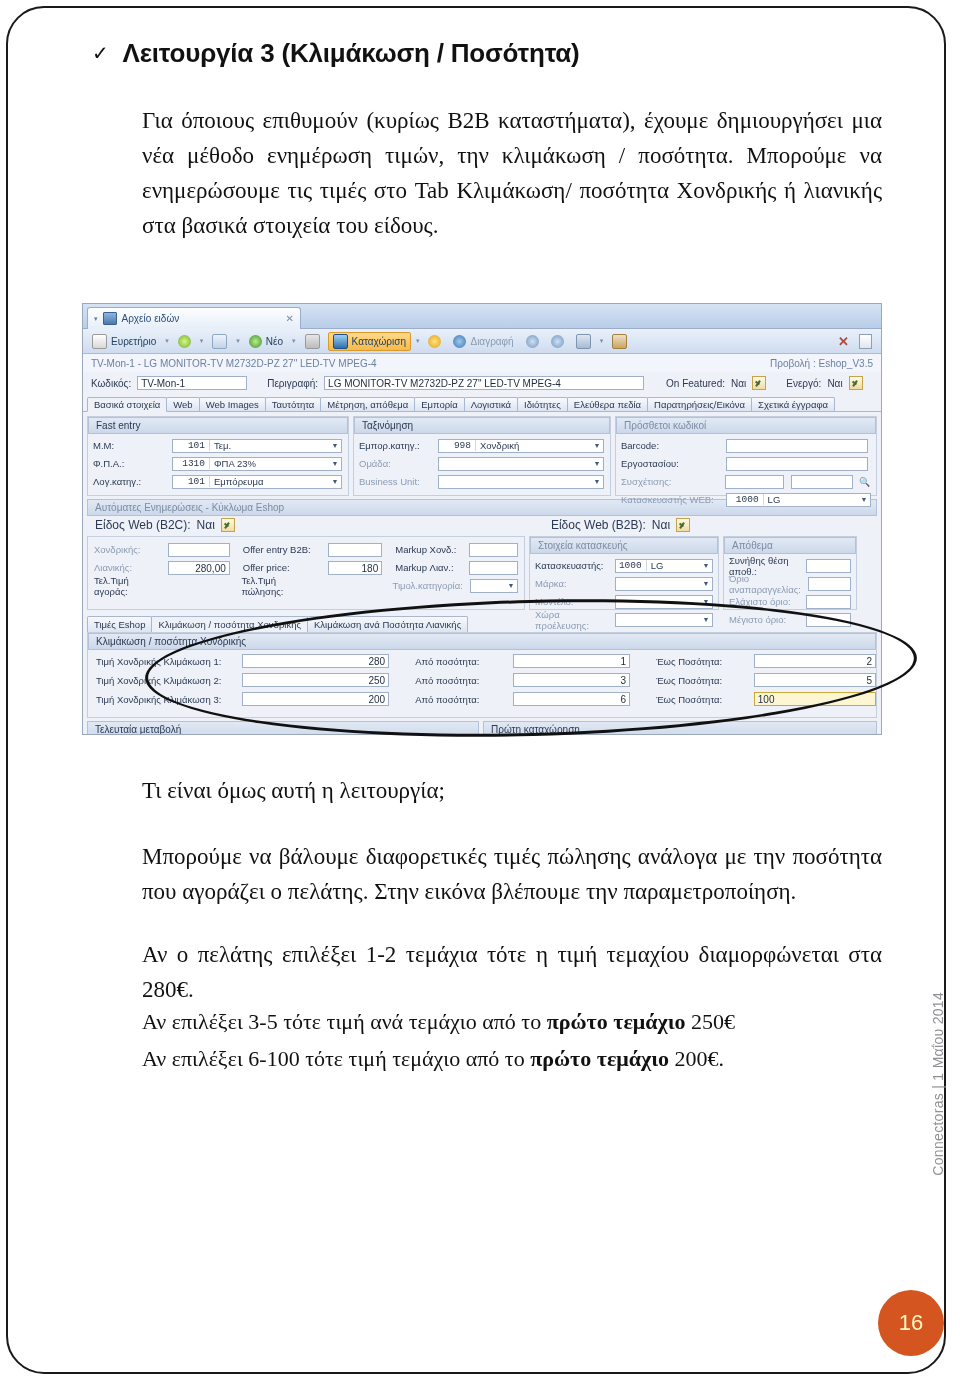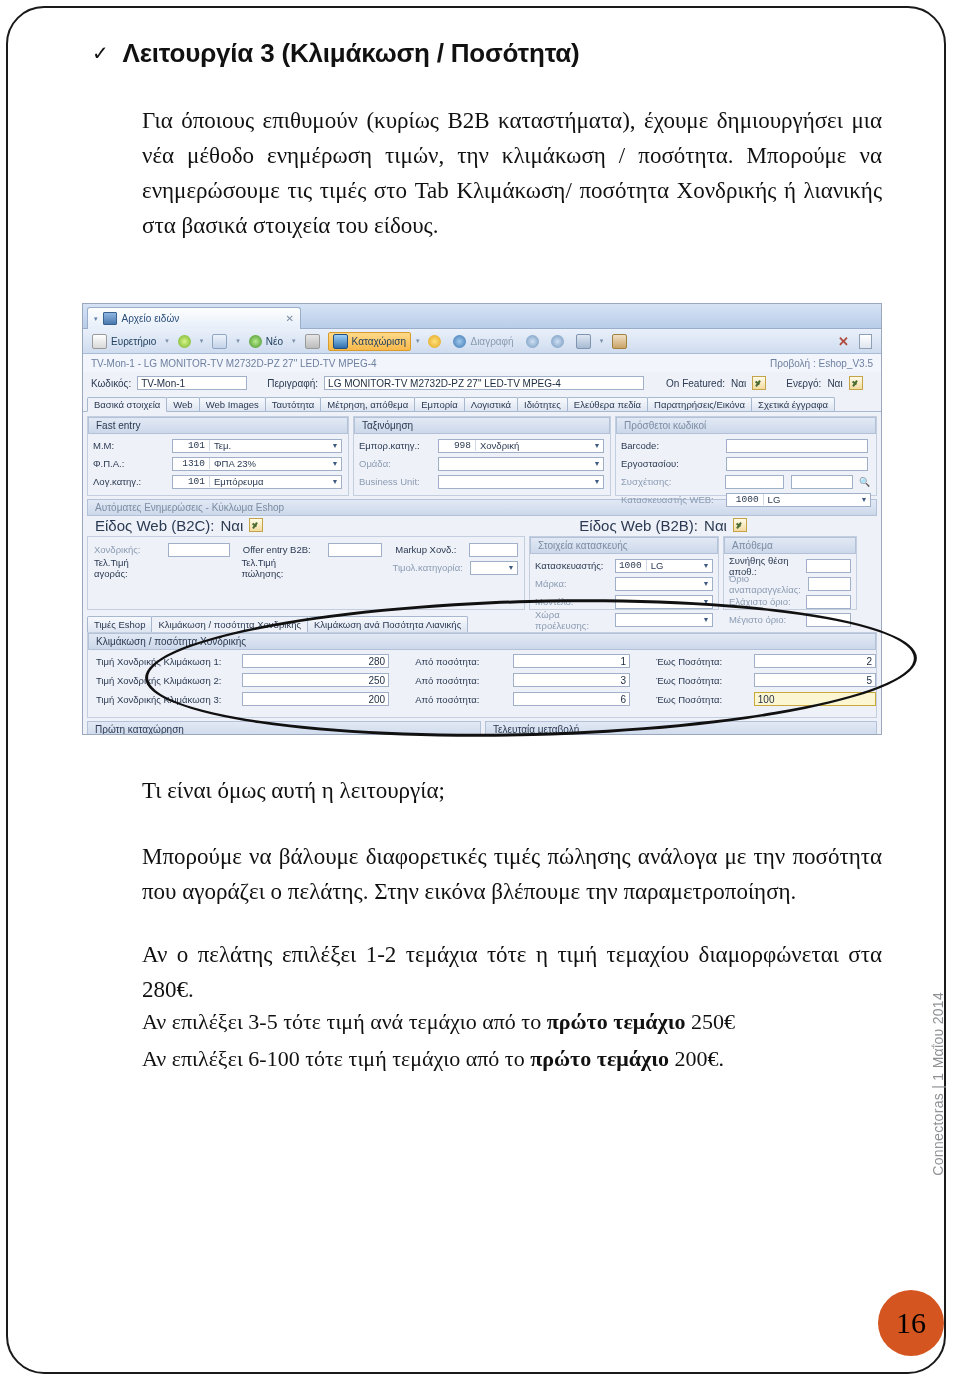--- a/index.html
+++ b/index.html
@@ -129,22 +129,22 @@
   b{font-weight:bold;}
 
   
   .footer-text{
     position:absolute;right:14px;bottom:210px;
     font-family:"Liberation Sans",sans-serif;font-size:14px;color:#8f9194;
     writing-mode:vertical-rl;transform:rotate(180deg);letter-spacing:0.3px;white-space:nowrap;
   }
   .page-badge{
     position:absolute;right:16px;bottom:30px;width:66px;height:66px;border-radius:50%;
-    background:#d4551f;color:#000000;display:flex;align-items:center;justify-content:center;
-    font-family:Liberation Serif, serif;font-size:30px;
+    background:#d4551f;color:#fef9c3;display:flex;align-items:center;justify-content:center;
+    font-family:Liberation Sans, sans-serif;font-size:22px;
   }
 </style>
 </head>
 <body>
 
 <div class="page-frame"></div>
 
 <div class="heading">
   <span class="tick">✓</span><span>Λειτουργία 3 (Κλιμάκωση / Ποσότητα)</span>
 </div>
@@ -333,40 +333,48 @@
             <span class="txt">LG</span>
             <span class="dd">▼</span>
           </span>
         </div>
       </div>
     </div>
   </div>
 
   <div style="padding:3px 4px 0 4px;">
     <div class="panel-hdr dim">Αυτόματες Ενημερώσεις - Κύκλωμα Eshop</div>
-    <div style="display:flex;align-items:center;height:18px;font-size:15px;padding:0 8px;gap:6px;">
+    <div style="display:flex;align-items:center;height:18px;font-size:12px;padding:0 8px;gap:6px;">
       <span>Είδος Web (B2C):</span>
       <span>Ναι</span>
       <span class="chk"></span>
       <span style="margin-left:310px;">Είδος Web (B2B):</span>
       <span>Ναι</span>
       <span class="chk"></span>
     </div>
   </div>
 
   <div style="display:flex;gap:4px;padding:2px 4px 0 4px;">
 
     <div class="grp" style="width:438px;height:74px;">
       <div style="padding:2px 6px 0 6px;">
         <div class="frow">
           <span class="nm dim" style="width:72px;">Χονδρικής:</span>
           <span class="inp num" style="width:66px;"></span>
           <span class="nm" style="width:84px;margin-left:6px;">Offer entry B2B:</span>
           <span class="inp num" style="width:58px;"></span>
           <span class="nm" style="width:72px;margin-left:6px;">Markup Χονδ.:</span>
+          <span class="inp num" style="width:52px;"></span>
+        </div>
+        <div class="frow">
+          <span class="nm dim" style="width:72px;">Λιανικής:</span>
+          <span class="inp num" style="width:66px;">280,00</span>
+          <span class="nm" style="width:84px;margin-left:6px;">Offer price:</span>
+          <span class="inp num" style="width:58px;">180</span>
+          <span class="nm" style="width:72px;margin-left:6px;">Markup Λιαν.:</span>
           <span class="inp num" style="width:52px;"></span>
         </div>
         <div class="frow">
           <span class="nm" style="width:72px;">Τελ.Τιμή αγοράς:</span>
           <span style="width:66px;"></span>
           <span class="nm" style="width:84px;margin-left:6px;">Τελ.Τιμή πώλησης:</span>
           <span style="width:58px;"></span>
           <span class="nm dim" style="width:72px;margin-left:6px;">Τιμολ.κατηγορία:</span>
           <span class="combo" style="width:52px;">
             <span class="txt"></span>
@@ -468,22 +476,22 @@
       <span class="c1">Τιμή Χονδρικής Κλιμάκωση 3:</span>
       <span class="inp num" style="width:150px;">200</span>
       <span class="c3">Από ποσότητα:</span>
       <span class="inp num" style="width:120px;">6</span>
       <span class="c3">Έως Ποσότητα:</span>
       <span class="inp yellow" style="width:125px;text-align:left;">100</span>
     </div>
   </div>
 
   <div style="display:flex;gap:4px;padding:3px 4px 0 4px;">
+    <div class="panel-hdr" style="flex:1;">Τελευταία μεταβολή</div>
     <div class="panel-hdr" style="width:394px;">Πρώτη καταχώρηση</div>
-    <div class="panel-hdr" style="flex:1;">Τελευταία μεταβολή</div>
   </div>
 </div>
 
 <div class="ellipse"></div>
 
 <div class="body-1">Τι είναι όμως αυτή η λειτουργία;</div>
 <div class="body-2">Μπορούμε να βάλουμε διαφορετικές τιμές πώλησης ανάλογα με την ποσότητα που αγοράζει ο πελάτης. Στην εικόνα βλέπουμε την παραμετροποίηση.</div>
 <div class="body-3">Αν ο πελάτης επιλέξει 1-2 τεμάχια τότε η τιμή τεμαχίου διαμορφώνεται στα 280€.</div>
 <div class="body-4">
   <span>Αν επιλέξει 3-5 τότε τιμή ανά τεμάχιο από το </span><b>πρώτο τεμάχιο</b><span> 250€</span>

